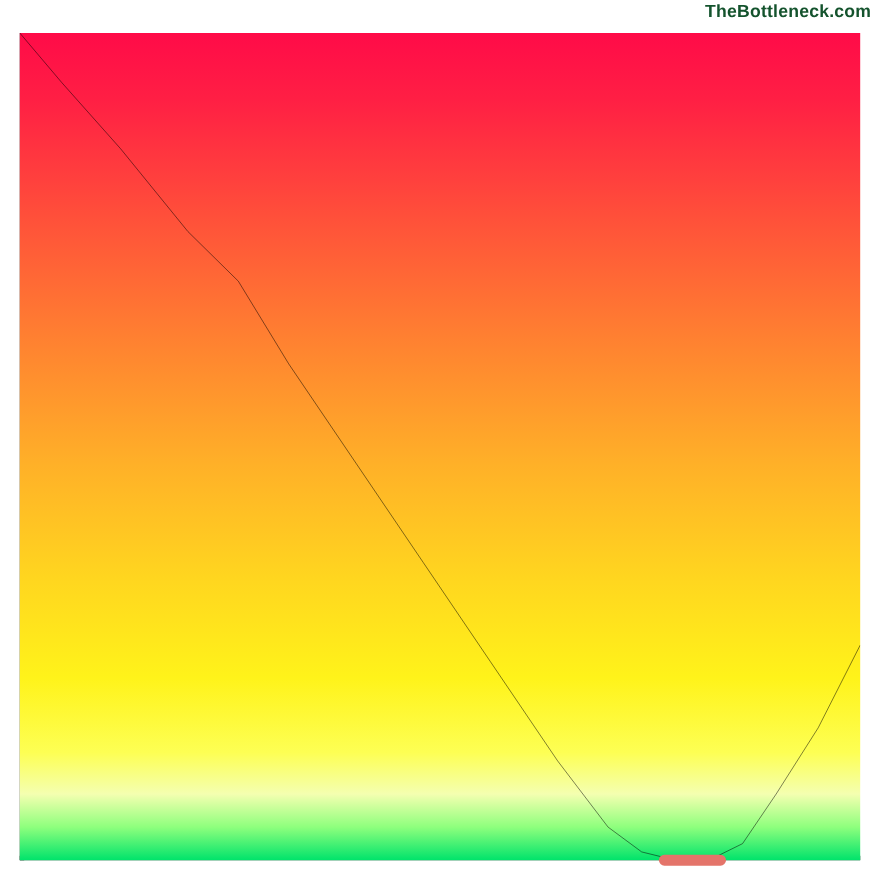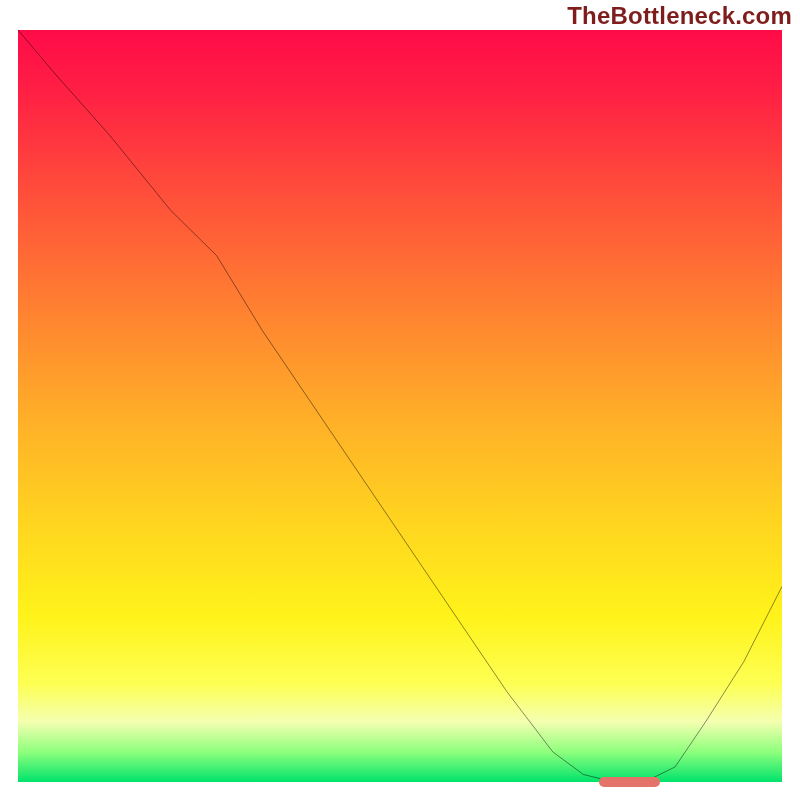--- a/index.html
+++ b/index.html
@@ -12,23 +12,23 @@
   }
   .wrap {
     position: relative;
     width: 800px;
     height: 800px;
   }
   .watermark {
     position: absolute;
     top: 2px;
     right: 8px;
-    font-size: 24px;
+    font-size: 16px;
     font-weight: 600;
-    color: #7f1d1d;
+    color: #14532d;
     letter-spacing: 0.2px;
   }
   .plot {
     position: absolute;
     left: 18px;
     top: 30px;
     width: 764px;
     height: 752px;
   }
   .gradient {

